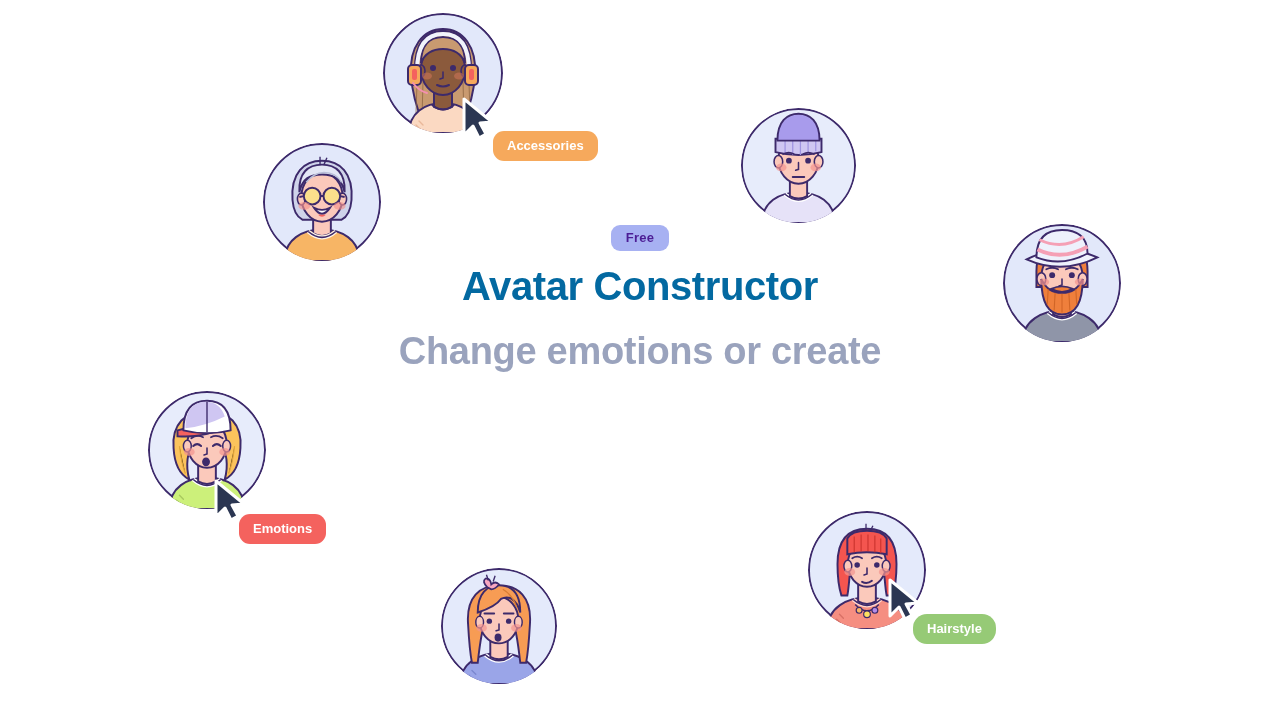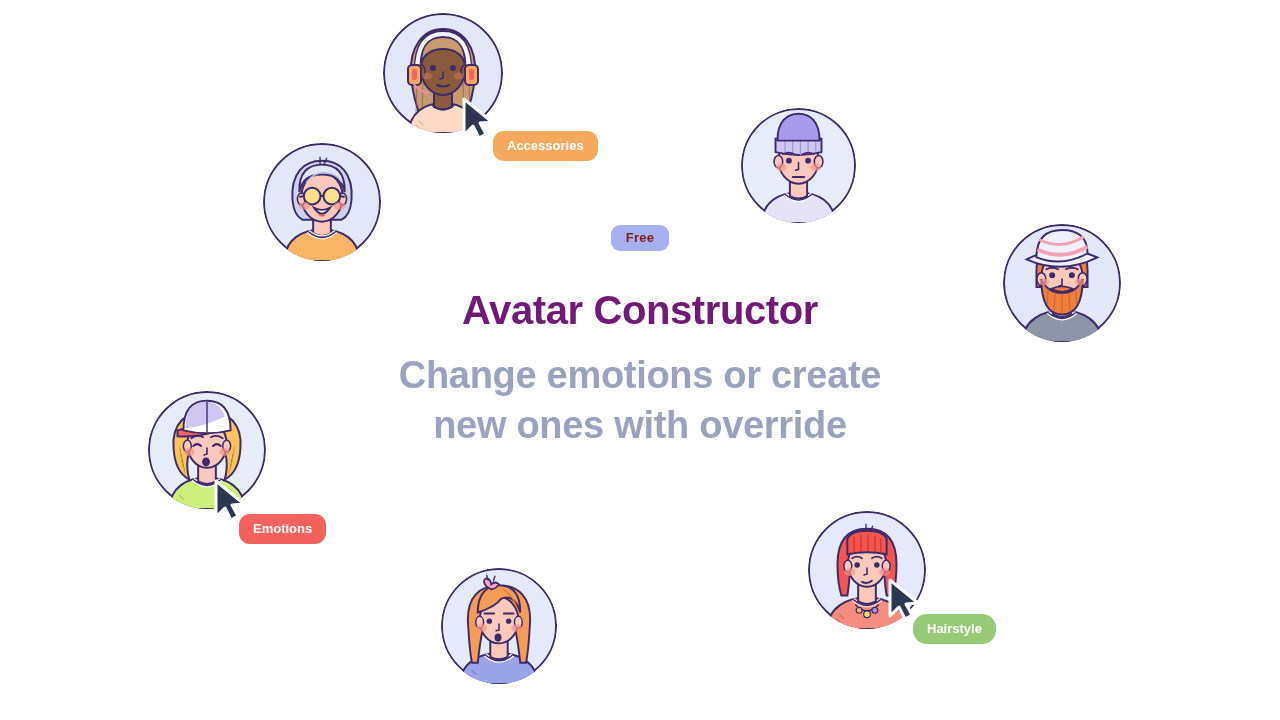--- a/index.html
+++ b/index.html
@@ -13,33 +13,33 @@
   #stage{position:absolute;inset:0;width:1280px;height:720px;}
 
   
   .center-block{
     position:absolute;left:0;top:225px;width:1280px;
     text-align:center;
   }
   .badge-free{
     display:inline-block;
     background:#a7b1f2;
-    color:#7f1d1d;
+    color:#4c1d95;
     font-size:13px;
     font-weight:bold;
     letter-spacing:.2px;
     padding:6px 15px 7px;
     border-radius:9px;
     line-height:1;
   }
   .title{
-    margin-top:38px;
+    margin-top:14px;
     font-size:40px;
     font-weight:bold;
-    color:#701a75;
+    color:#0369a1;
     letter-spacing:-.4px;
     line-height:1.05;
   }
   .subtitle{
     margin-top:19px;
     font-size:38px;
     font-weight:bold;
     color:#9aa3bd;
     letter-spacing:-.3px;
     line-height:1.32;
@@ -425,17 +425,16 @@
 
   <div class="tag tag-emotions" style="left:239px;top:514px;">Emotions</div>
 
   <div class="tag tag-hairstyle" style="left:913px;top:614px;">Hairstyle</div>
 
   <div class="center-block">
     <div class="badge-free">Free</div>
     <div class="title">Avatar Constructor</div>
     <div class="subtitle">
       <div>Change emotions or create</div>
-      <div>new ones with override</div>
     </div>
   </div>
 
 </div>
 
 </body></html>

